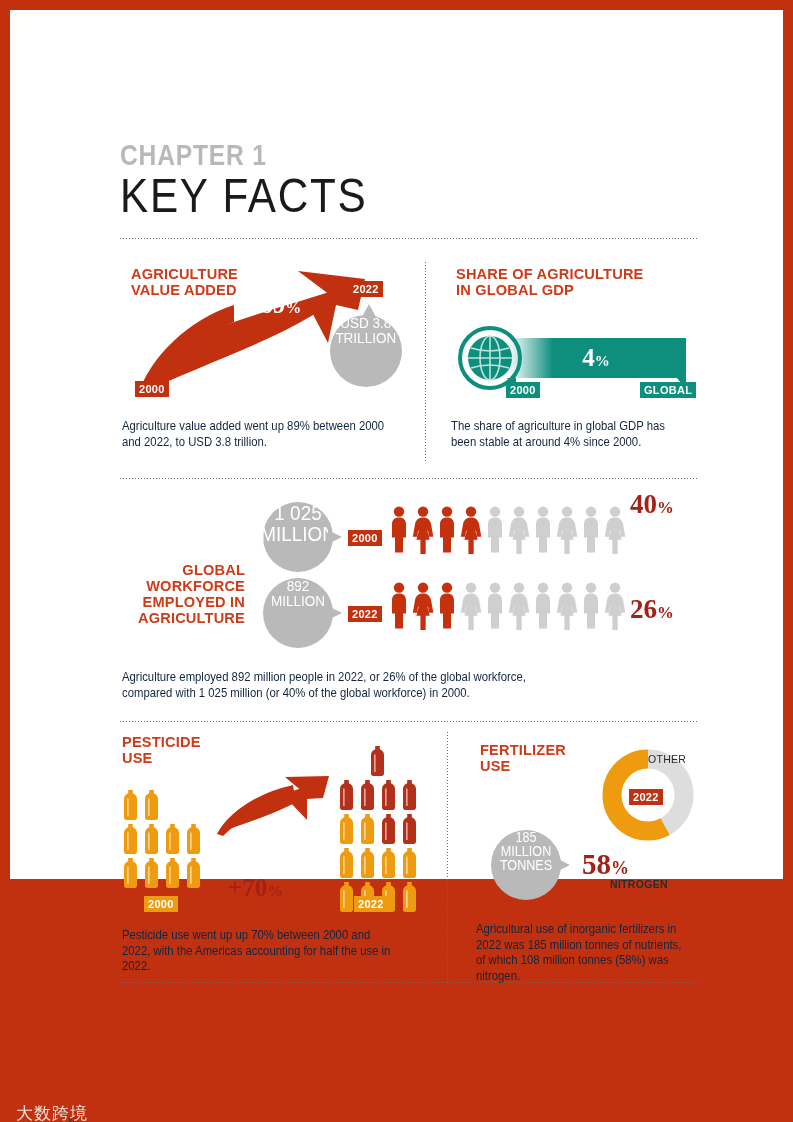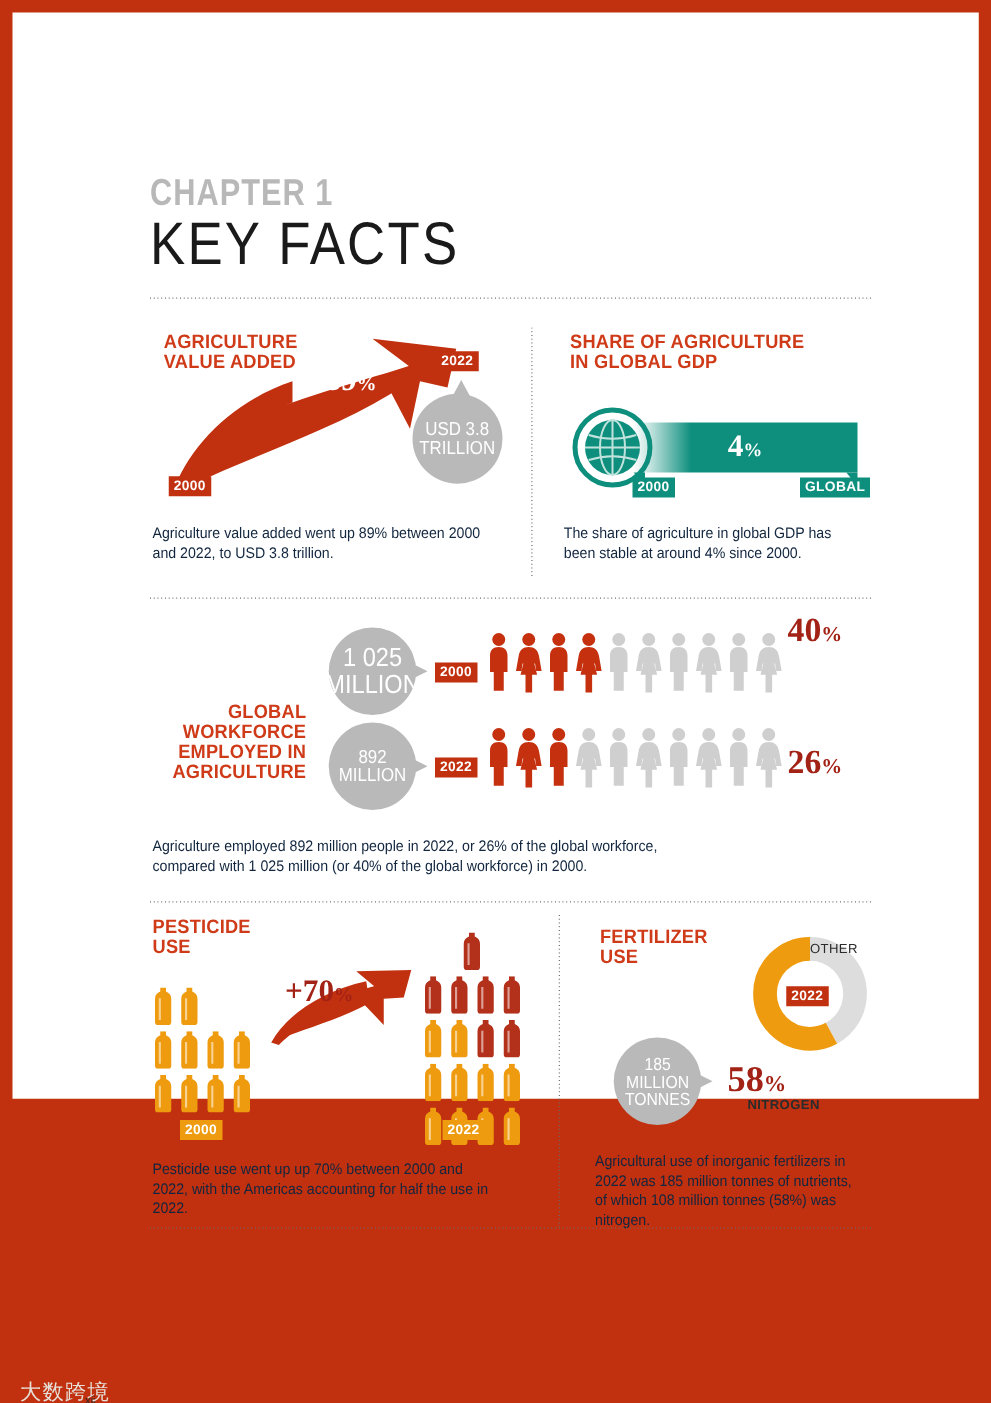--- a/index.html
+++ b/index.html
@@ -62,21 +62,21 @@
     font-size:11px;font-weight:700;color:#fff;line-height:13px;
     padding:2px 4px 1px 4px;letter-spacing:.3px;
   }
   .chip.red{background:#c1300f;}
   .chip.teal{background:#0e8f7e;}
   .chip.orange{background:#ef9b0f;}
 
   
   .bubble{
     position:absolute;border-radius:50%;background:#b9b9b9;
-    display:flex;align-items:center;justify-content:center;
+    display:flex;align-items:flex-start;justify-content:center;
     text-align:center;color:#fff;
     font-family:"Liberation Sans Narrow","Liberation Sans",sans-serif;
     font-weight:400;line-height:1.0;
   }
   .bubble span{display:block;transform:scaleX(.9);}
   .tail-r{
     position:absolute;width:0;height:0;
     border-top:7px solid transparent;border-bottom:7px solid transparent;
     border-left:14px solid #b9b9b9;
   }
@@ -368,21 +368,21 @@
     </div>
   <div class="chip orange" style="left:134px;top:886px">2000</div>
 
   <svg style="position:absolute;left:205px;top:758px" width="115" height="70" viewBox="0 0 115 70">
     <path d="M2,66 C14,44 42,25 78,17 L80,30 C52,38 26,50 8,68 Z" fill="#c1300f"></path>
     <path d="M2,66 C20,47 48,31 84,21 C95,18 103,15 110,11
              C98,26 80,36 58,45 C38,53 18,59 2,66 Z" fill="#c1300f"></path>
     <path d="M114,8 L70,9 L88,24 L72,31 L92,52 L92,31 L108,30 Z" fill="#c1300f"></path>
   </svg>
 
-  <div class="pct" style="left:218px;top:770px;font-size:25px"><span>+70</span><span class="sm">%</span></div>
+  <div class="pct" style="left:218px;top:864px;font-size:25px"><span>+70</span><span class="sm">%</span></div>
 
   <div class="bottles" id="bottles-2022" style="left:320px;top:736px;width:95px">
       <div class="brow" style="justify-content:center">
         <span><svg width="17" height="30" viewBox="0 0 17 30" fill="#b3301a">
             <path d="M6.2,0 l4.6,0 0,3.2 c2.6,1.1 4.2,3.0 4.2,5.8 l0,18.5 c0,1.4 -0.9,2.5 -2.3,2.5 l-8.4,0 c-1.4,0 -2.3,-1.1 -2.3,-2.5 l0,-18.5 c0,-2.8 1.6,-4.7 4.2,-5.8 Z"></path>
             <path d="M5.0,8.5 l1.7,0 0,17.5 -1.7,0 Z" fill="#ffffff" opacity="0.55"></path>
           </svg></span>
       </div>
       <div class="brow">
         <span><svg width="17" height="30" viewBox="0 0 17 30" fill="#b3301a">
@@ -480,21 +480,21 @@
   <div class="bubble" style="left:481px;top:820px;width:70px;height:70px;font-size:14px">
     <div>
       <span>185</span>
       <span>MILLION</span>
       <span>TONNES</span>
     </div>
   </div>
   <div class="tail-r" style="left:546px;top:848px"></div>
 
   <div class="pct" style="left:572px;top:838px;font-size:29px"><span>58</span><span class="sm">%</span></div>
-  <div style="position:absolute;left:588px;top:868px;
+  <div style="position:absolute;left:600px;top:868px;
               font-family:'Liberation Sans Narrow','Liberation Sans',sans-serif;
               font-size:10.5px;font-weight:700;color:#2b2b2b;letter-spacing:.3px">NITROGEN</div>
 
   <div class="caption" style="position:absolute;left:466px;top:912px;width:225px">Agricultural use of inorganic fertilizers in 2022 was 185 million tonnes of nutrients, of which 108 million tonnes (58%) was nitrogen.</div>
 
   <div class="hdiv" style="top:972px"></div>
 
   <div class="page-num">xii</div>
   <div class="watermark">大数跨境</div>
 </div>

